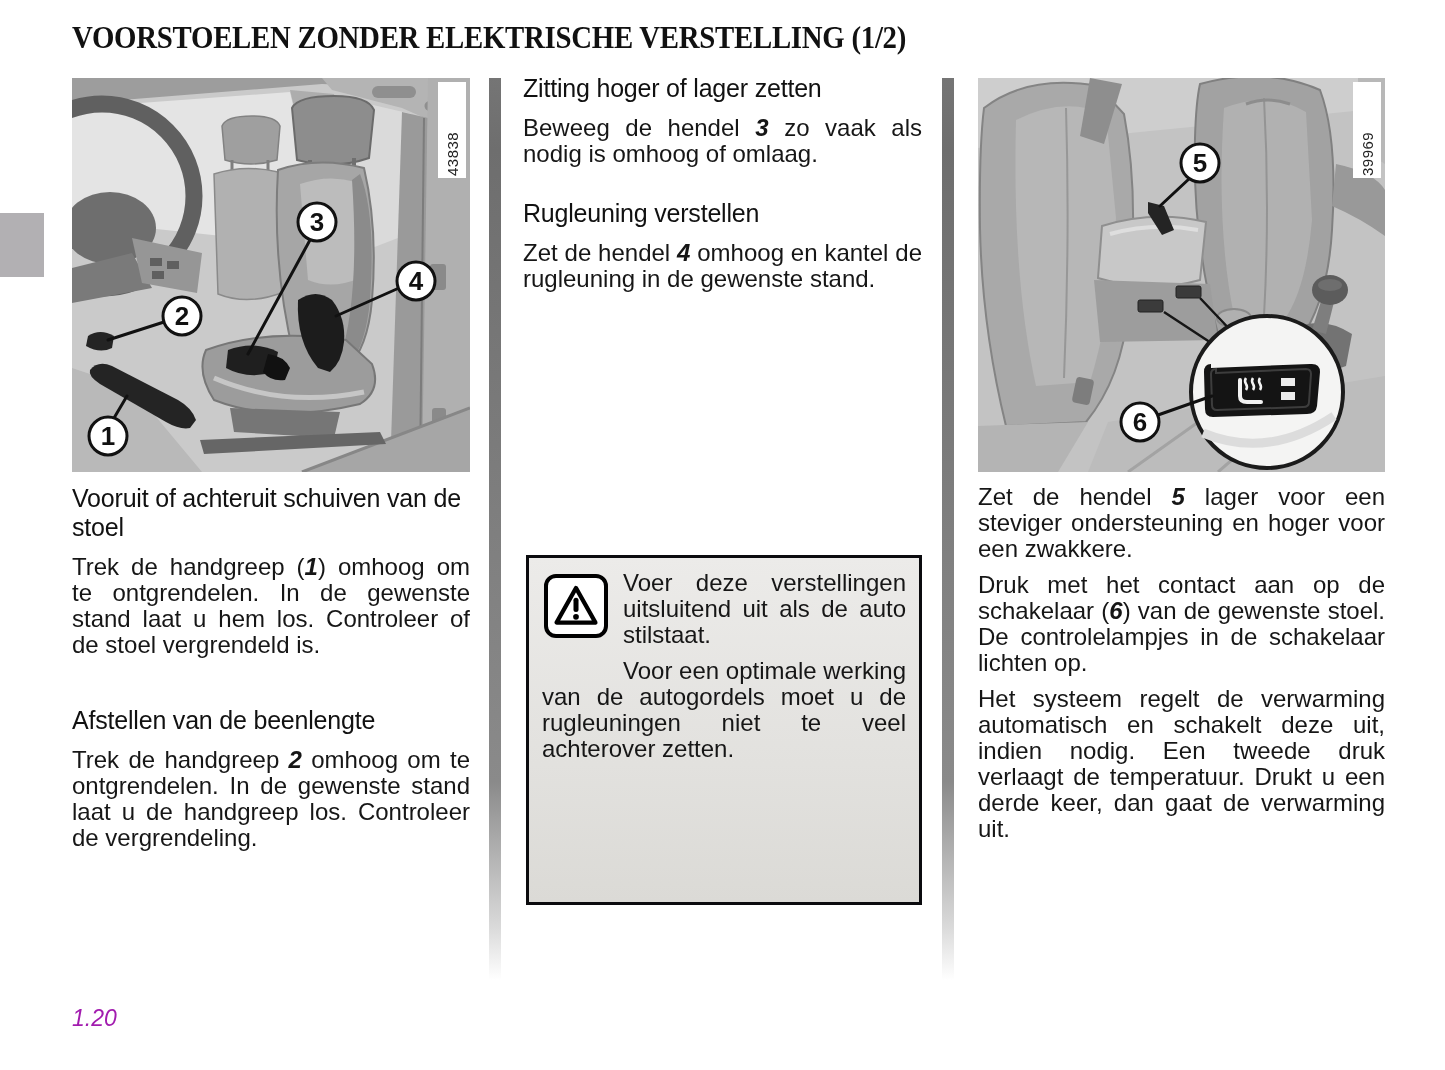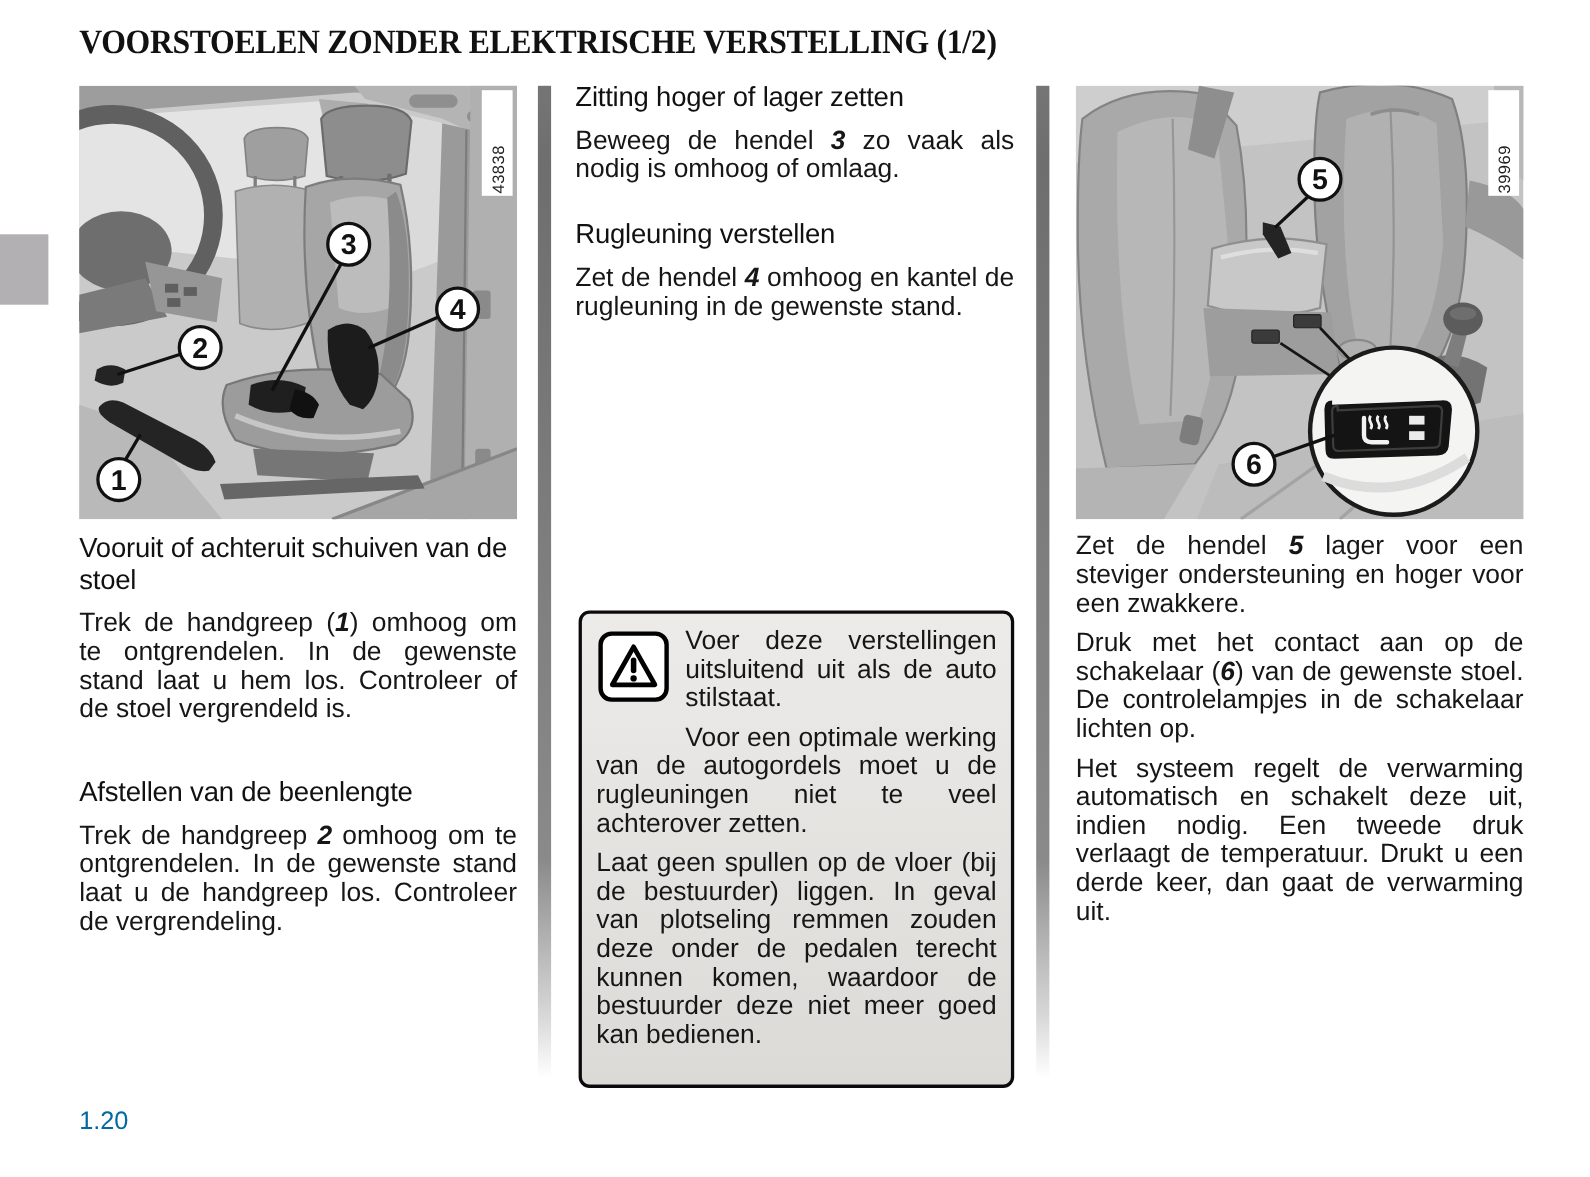--- a/index.html
+++ b/index.html
@@ -36,32 +36,32 @@
   .col-right { left:978px; top:484px; width:407px; }
   h2 { font-size:25px; font-weight:400; line-height:29px; letter-spacing:-0.2px; color:#111; margin:0 0 12px; }
   .col h2 + p { margin-top:0; }
   .col h2.gap-mid { margin-top:32px; }
   .col h2.gap-left { margin-top:48px; }
   .col h2.gap-right { margin-top:30px; }
   p.body { font-size:24px; line-height:26px; text-align:justify; color:#161616; margin:0 0 10px; }
   .num { font-weight:700; font-style:italic; }
 
   
-  .warning-box { position:absolute; left:526px; top:555px; width:396px; height:434px;
-                 border:3px solid #0b0b0e; border-radius:10px;
+  .warning-box { position:absolute; left:526px; top:555px; width:396px; height:350px;
+                 border:3px solid #0b0b0e; border-radius:0;
                  background:linear-gradient(180deg,#ecebe9 0%,#e2e1de 60%,#dbdad6 100%);
                  padding:12px 13px; }
   .warn-icon { float:left; width:64px; height:64px; border:4px solid #000; border-radius:12px;
                background:#fff; margin:4px 15px 40px 2px;
                display:flex; align-items:center; justify-content:center; }
   .warn-icon svg { display:block; }
   .warning-box p.body { margin-bottom:10px; }
 
   
-  .page-number { position:absolute; left:72px; top:1005px; font-size:23px; color:#0369a1; }
+  .page-number { position:absolute; left:72px; top:1005px; font-size:23px; color:#a21caf;font-style:italic; }
 </style>
 </head>
 <body>
 
 <div class="page">
 
   <div class="page-title">
     <span>VOORSTOELEN ZONDER ELEKTRISCHE VERSTELLING (1/2)</span>
   </div>
 
@@ -208,21 +208,20 @@
   <div class="warning-box">
     <div class="warn-icon">
       <svg width="46" height="44" viewBox="0 0 64 60">
         <path d="M32 5 L59 53 H5 Z" fill="none" stroke="#000000" stroke-width="6" stroke-linejoin="round"></path>
         <path d="M32 22 v13" stroke="#000000" stroke-width="7" stroke-linecap="round"></path>
         <circle cx="32" cy="45" r="4" fill="#000000"></circle>
       </svg>
     </div>
     <p class="body"><span>Voer deze verstellingen uitsluitend uit als de auto stilstaat.</span></p>
     <p class="body"><span>Voor een optimale werking van de autogordels moet u de rugleuningen niet te veel achterover zetten.</span></p>
-    <p class="body"><span>Laat geen spullen op de vloer (bij de bestuurder) liggen. In geval van plotseling remmen zouden deze onder de pedalen terecht kunnen komen, waardoor de bestuurder deze niet meer goed kan bedienen.</span></p>
   </div>
 
   <section class="col col-right">
     <p class="body"><span>Zet de hendel </span><span class="num">5</span><span> lager voor een steviger ondersteuning en hoger voor een zwakkere.</span></p>
     <p class="body"><span>Druk met het contact aan op de schakelaar (</span><span class="num">6</span><span>) van de gewenste stoel. De controlelampjes in de schakelaar lichten op.</span></p>
     <p class="body"><span>Het systeem regelt de verwarming automatisch en schakelt deze uit, indien nodig. Een tweede druk verlaagt de temperatuur. Drukt u een derde keer, dan gaat de verwarming uit.</span></p>
   </section>
 
   <div class="page-number">1.20</div>
 

